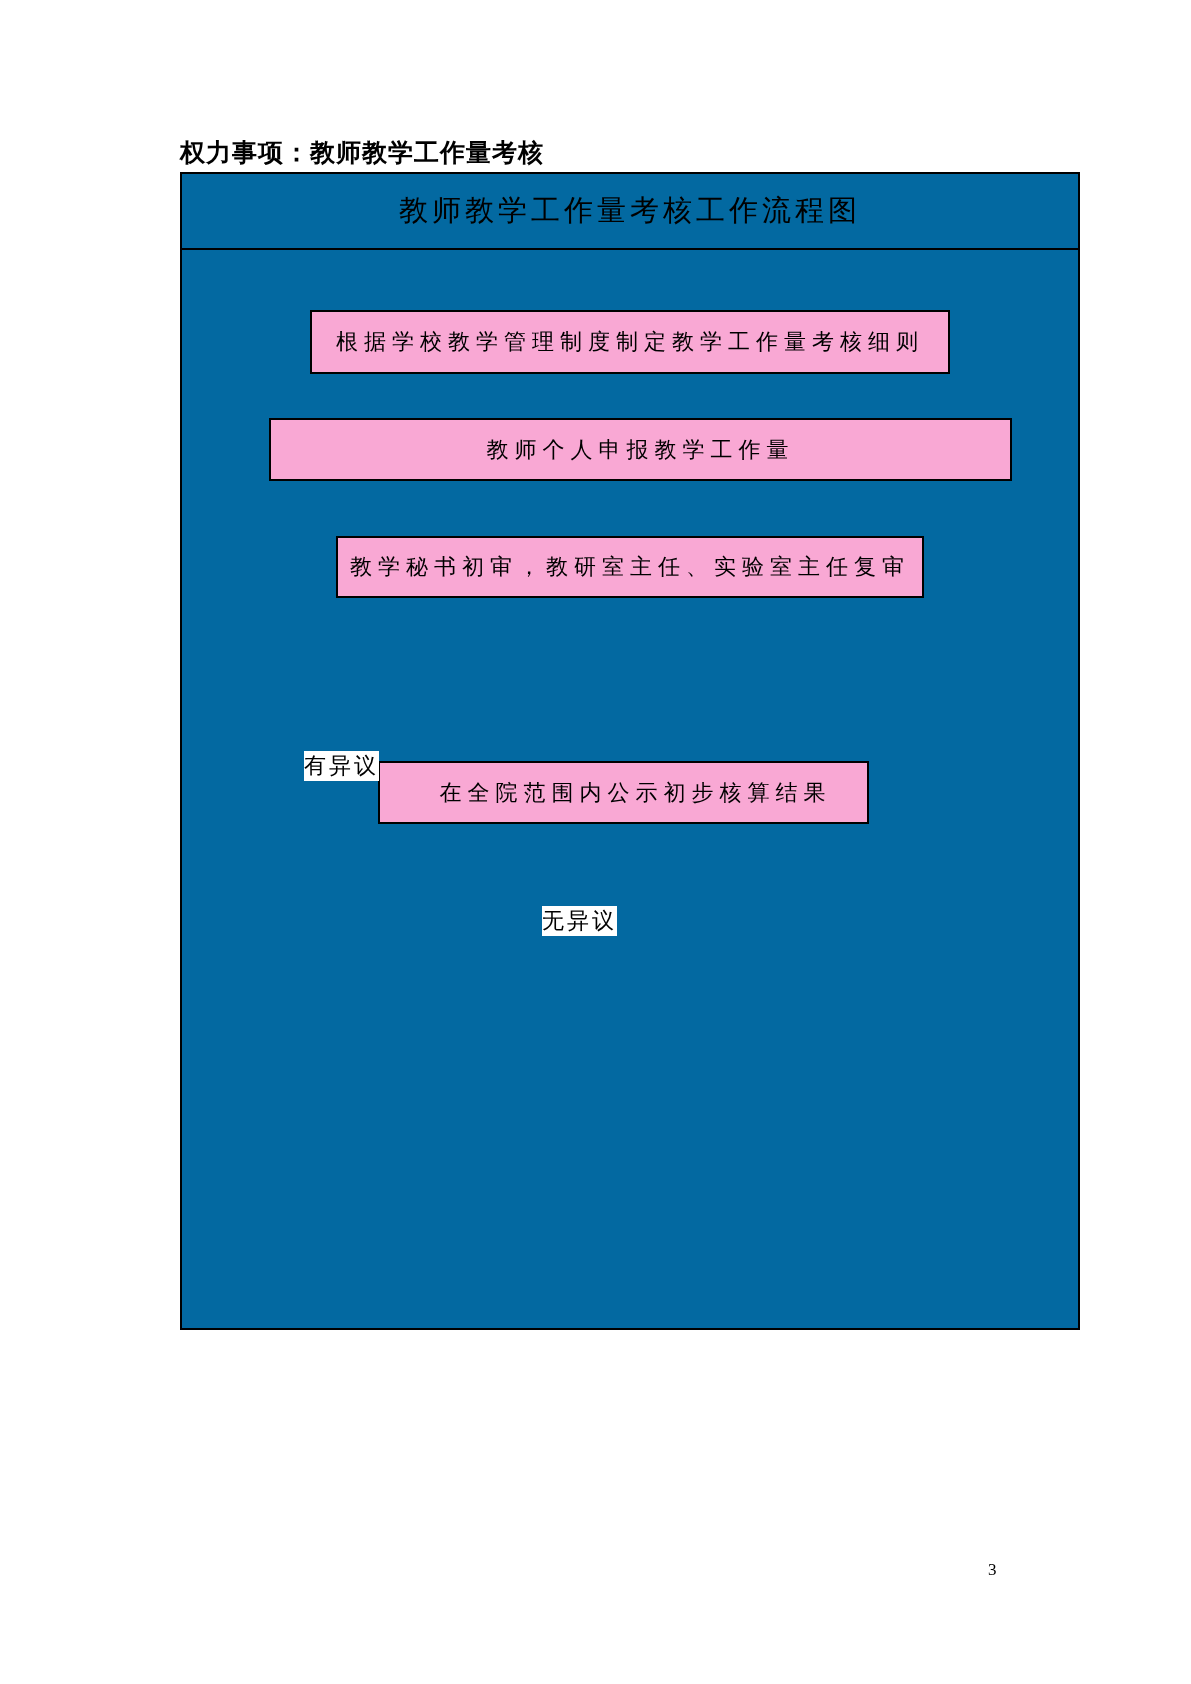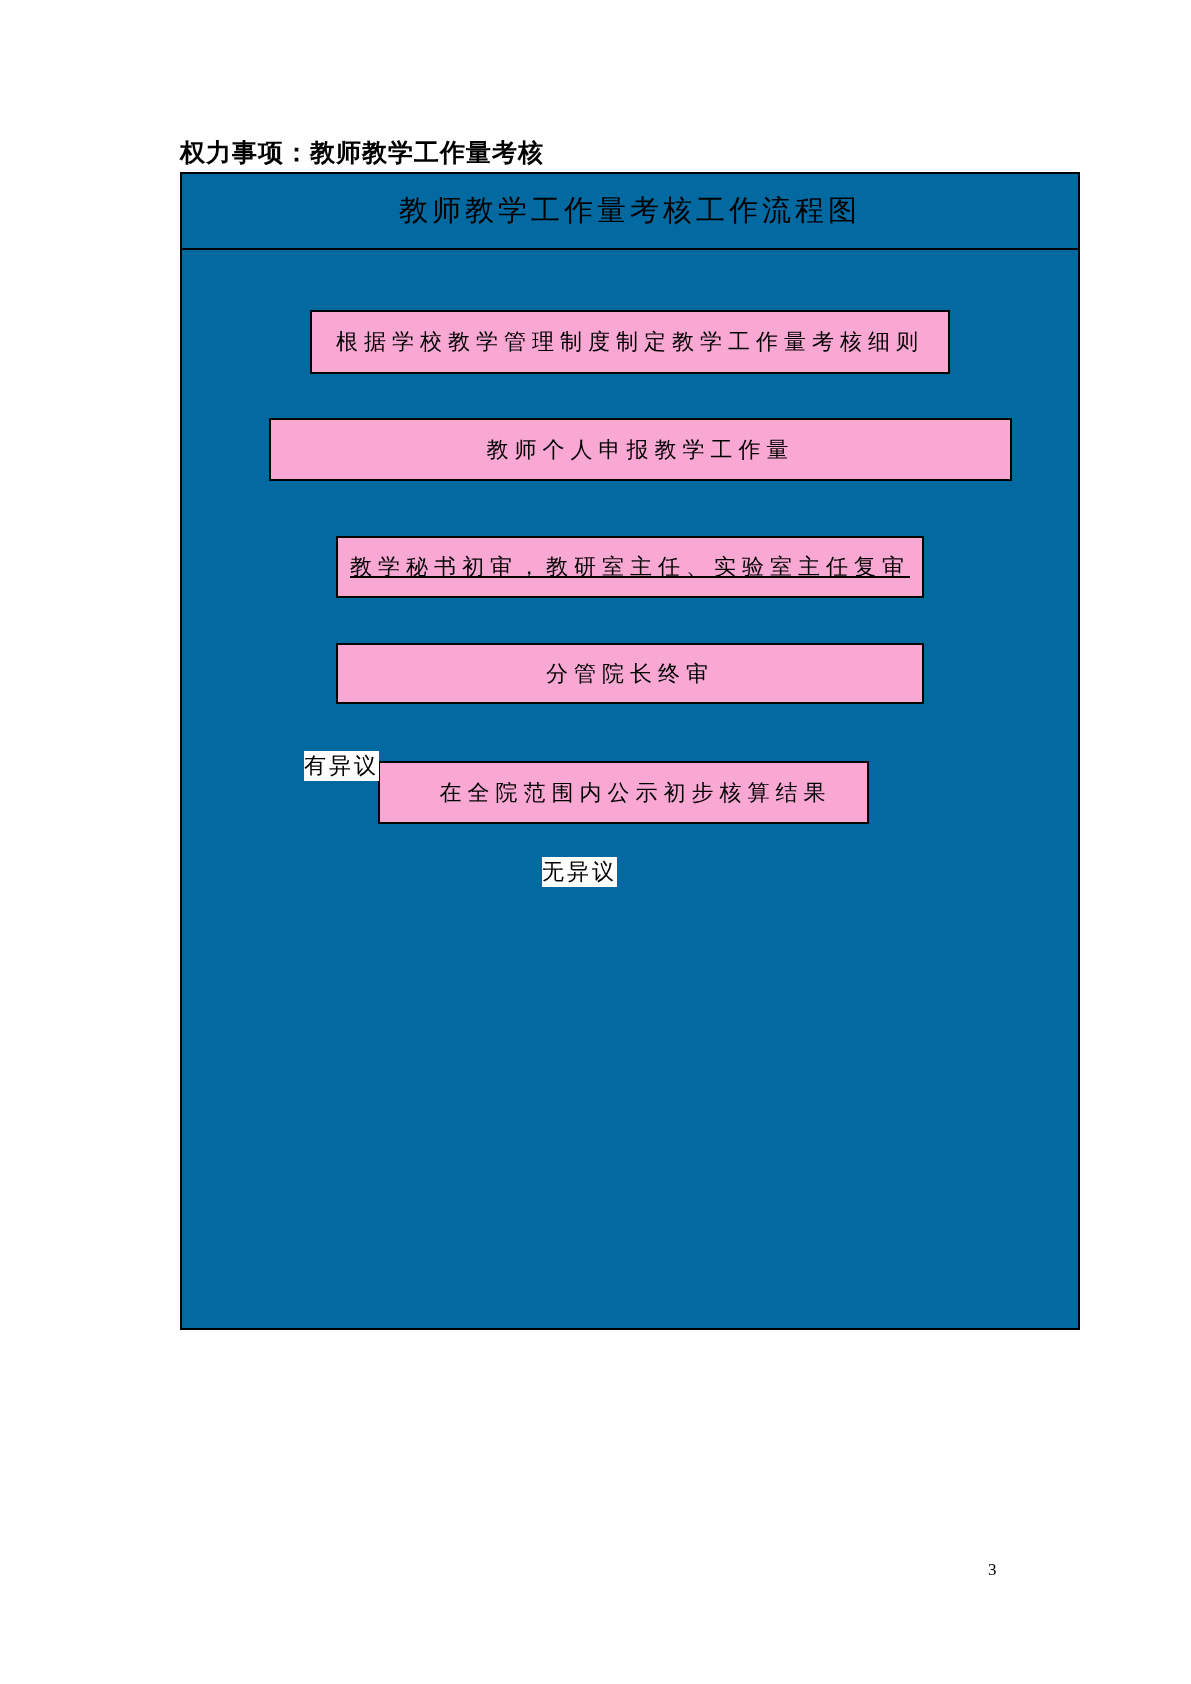--- a/index.html
+++ b/index.html
@@ -59,33 +59,33 @@
     align-items: center;
     justify-content: center;
     font-size: 22px;
     letter-spacing: 6px;
     white-space: nowrap;
     box-sizing: border-box;
   }
   
   .n1 { left: 310px; top: 310px; width: 640px; height: 64px; }
   .n2 { left: 269px; top: 418px; width: 743px; height: 63px; }
-  .n3 { left: 336px; top: 536px; width: 588px; height: 62px; text-decoration: underline; }
+  .n3 { left: 336px; top: 536px; width: 588px; height: 62px; }
   .n4 { left: 336px; top: 643px; width: 588px; height: 61px; }
   .n5 { left: 378px; top: 761px; width: 491px; height: 63px; padding-left: 24px; }
   .n6 { left: 373px; top: 917px; width: 488px; height: 65px; }
   .edge-label {
     position: absolute;
     font-size: 22px;
     letter-spacing: 3px;
     white-space: nowrap;
     background: #ffffff;
   }
   .edge-label.objection { left: 304px; top: 751px; }
-  .edge-label.no-objection { left: 542px; top: 857px; text-align: right; }
+  .edge-label.no-objection { left: 542px; top: 906px; text-align: right; }
   .connectors {
     position: absolute;
     left: 0;
     top: 0;
     width: 1191px;
     height: 1684px;
     pointer-events: none;
   }
   .page-number {
     position: absolute;
@@ -139,21 +139,20 @@
       <span class="frame-title">教师教学工作量考核工作流程图</span>
     </div>
   </div>
 
   <div class="node n1">根据学校教学管理制度制定教学工作量考核细则</div>
 
   <div class="node n2">教师个人申报教学工作量</div>
 
   <div class="node n3">教学秘书初审，教研室主任、实验室主任复审</div>
 
-  <div class="node n4">分管院长终审</div>
 
   <div class="node n5">在全院范围内公示初步核算结果</div>
 
 
   <div class="edge-label objection">有异议</div>
 
   <div class="edge-label no-objection">无异议</div>
 
   <div class="page-number">3</div>
 

